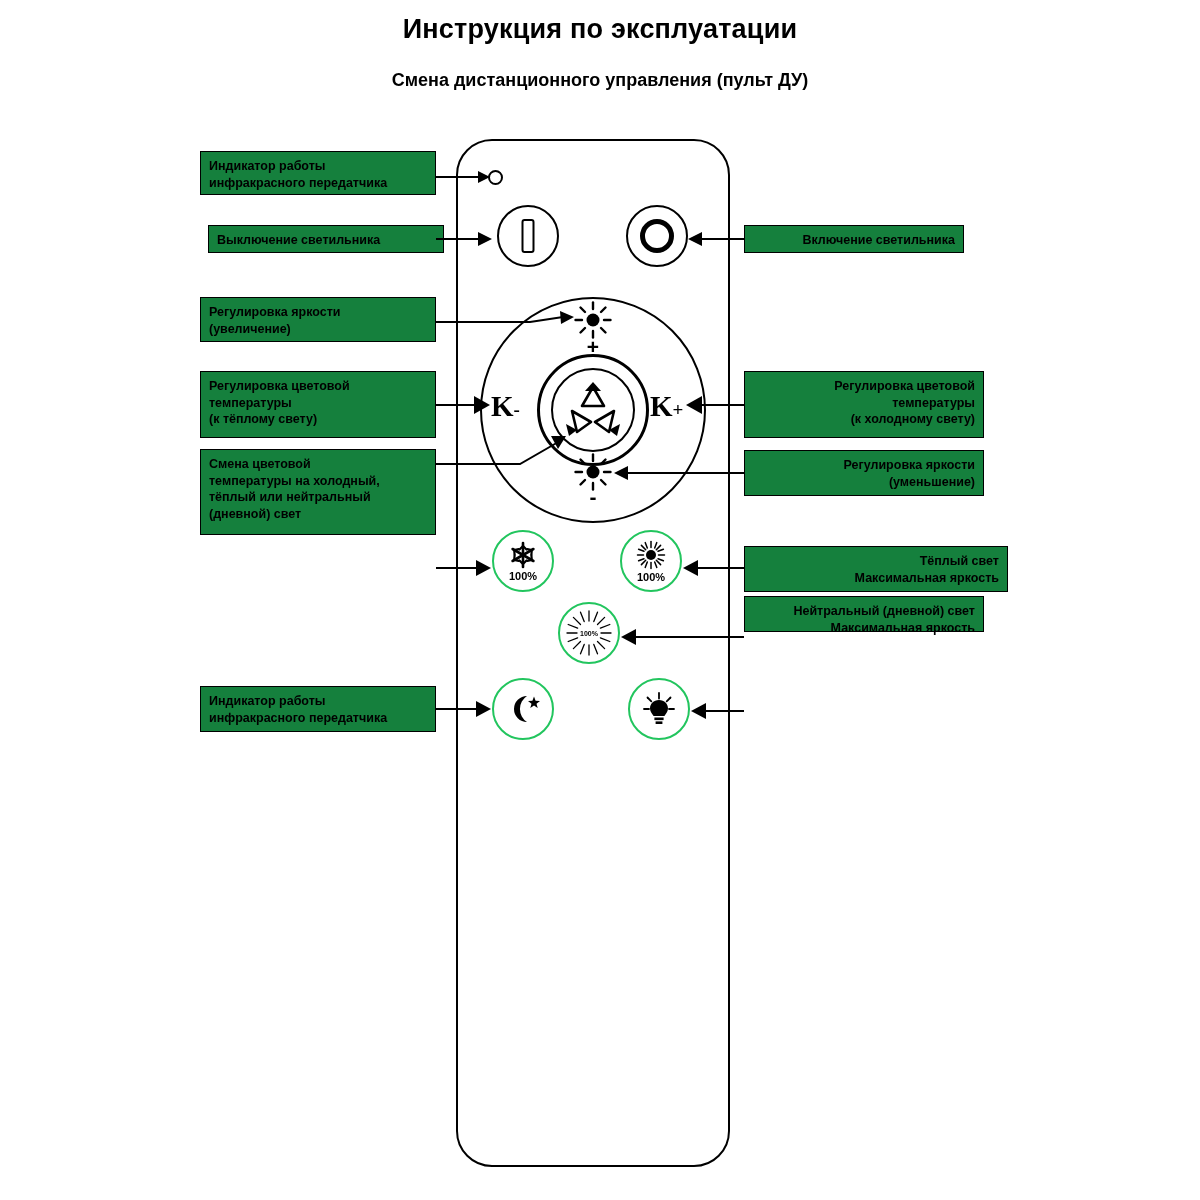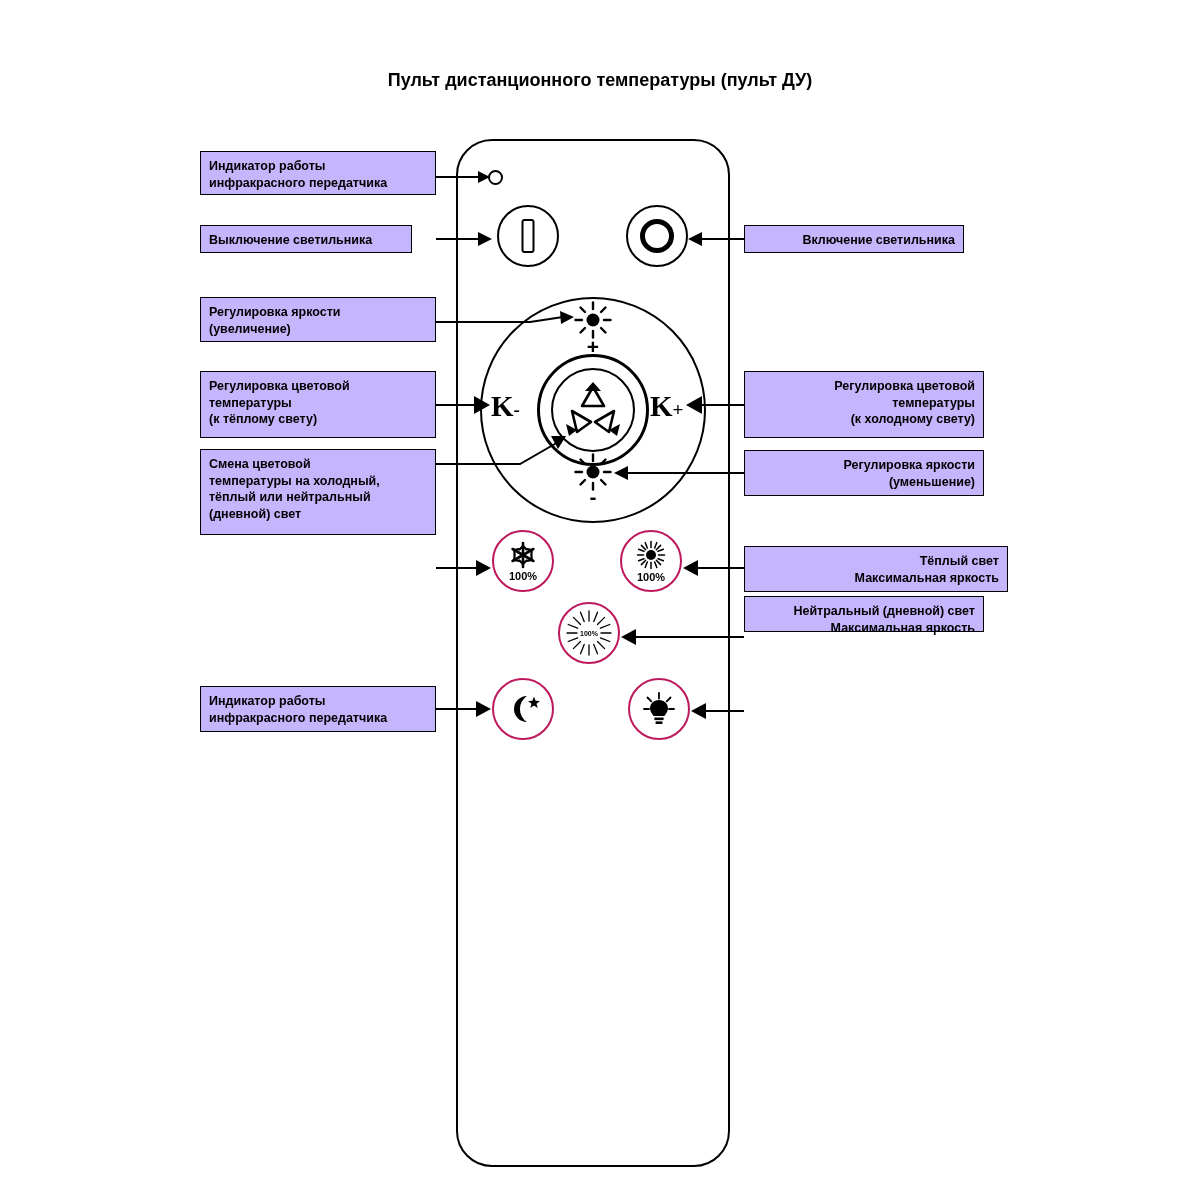--- a/index.html
+++ b/index.html
@@ -43,21 +43,21 @@
     border: 2px solid #000;
     border-radius: 36px;
     background: #ffffff;
     box-sizing: border-box;
   }
 
   
   .label-box {
     position: absolute;
     border: 1.6px solid #000;
-    background: #c4b5fd;
+    background: #15803d;
     box-sizing: border-box;
     font-size: 12.5px;
     font-weight: bold;
     line-height: 16.5px;
     padding: 6px 8px;
   }
   .label-box.left  { text-align: left; }
   .label-box.right { text-align: right; }
 
   
@@ -164,21 +164,21 @@
     font-weight: bold;
     font-family: "Liberation Serif", serif;
   }
   #k-minus { left: 491px; top: 390px; }
   #k-plus  { left: 650px; top: 390px; }
   .ktext .sm { font-size: 19px; }
 
   
   .preset {
     position: absolute;
-    border: 2px solid #be185d;
+    border: 2px solid #22c55e;
     border-radius: 50%;
     box-sizing: border-box;
     display: flex;
     flex-direction: column;
     align-items: center;
     justify-content: center;
   }
   #btn-cold { left: 492px; top: 530px; width: 62px; height: 62px; }
   #btn-warm { left: 620px; top: 530px; width: 62px; height: 62px; }
   #btn-neutral { left: 558px; top: 602px; width: 62px; height: 62px; }
@@ -193,21 +193,22 @@
   }
   #btn-neutral .pct { font-size: 7px; }
 
   svg.icon { display: block; }
 </style>
 </head>
 <body>
 
 <div id="stage">
 
-  <div class="title" id="doc-subtitle">Пульт дистанционного температуры (пульт ДУ)</div>
+  <div class="title" id="doc-title">Инструкция по эксплуатации</div>
+  <div class="title" id="doc-subtitle">Смена дистанционного управления (пульт ДУ)</div>
 
   <div id="remote"></div>
 
   <div id="led-dot"></div>
 
   <div id="btn-off">
     <div class="bar"></div>
   </div>
 
   <div id="btn-on">
@@ -378,21 +379,21 @@
         <rect x="13.6" y="30.4" width="6.8" height="2.6" fill="#000"></rect>
       </svg>
     </span>
   </div>
 
   <div class="label-box left" style="left:200px; top:151px; width:236px; height:44px;">
     <div>Индикатор работы</div>
     <div>инфракрасного передатчика</div>
   </div>
 
-  <div class="label-box left" style="left:200px; top:225px; width:212px; height:28px;">
+  <div class="label-box left" style="left:208px; top:225px; width:236px; height:28px;">
     <div>Выключение светильника</div>
   </div>
 
   <div class="label-box left" style="left:200px; top:297px; width:236px; height:45px;">
     <div>Регулировка яркости</div>
     <div>(увеличение)</div>
   </div>
 
   <div class="label-box left" style="left:200px; top:371px; width:236px; height:67px;">
     <div>Регулировка цветовой</div>

